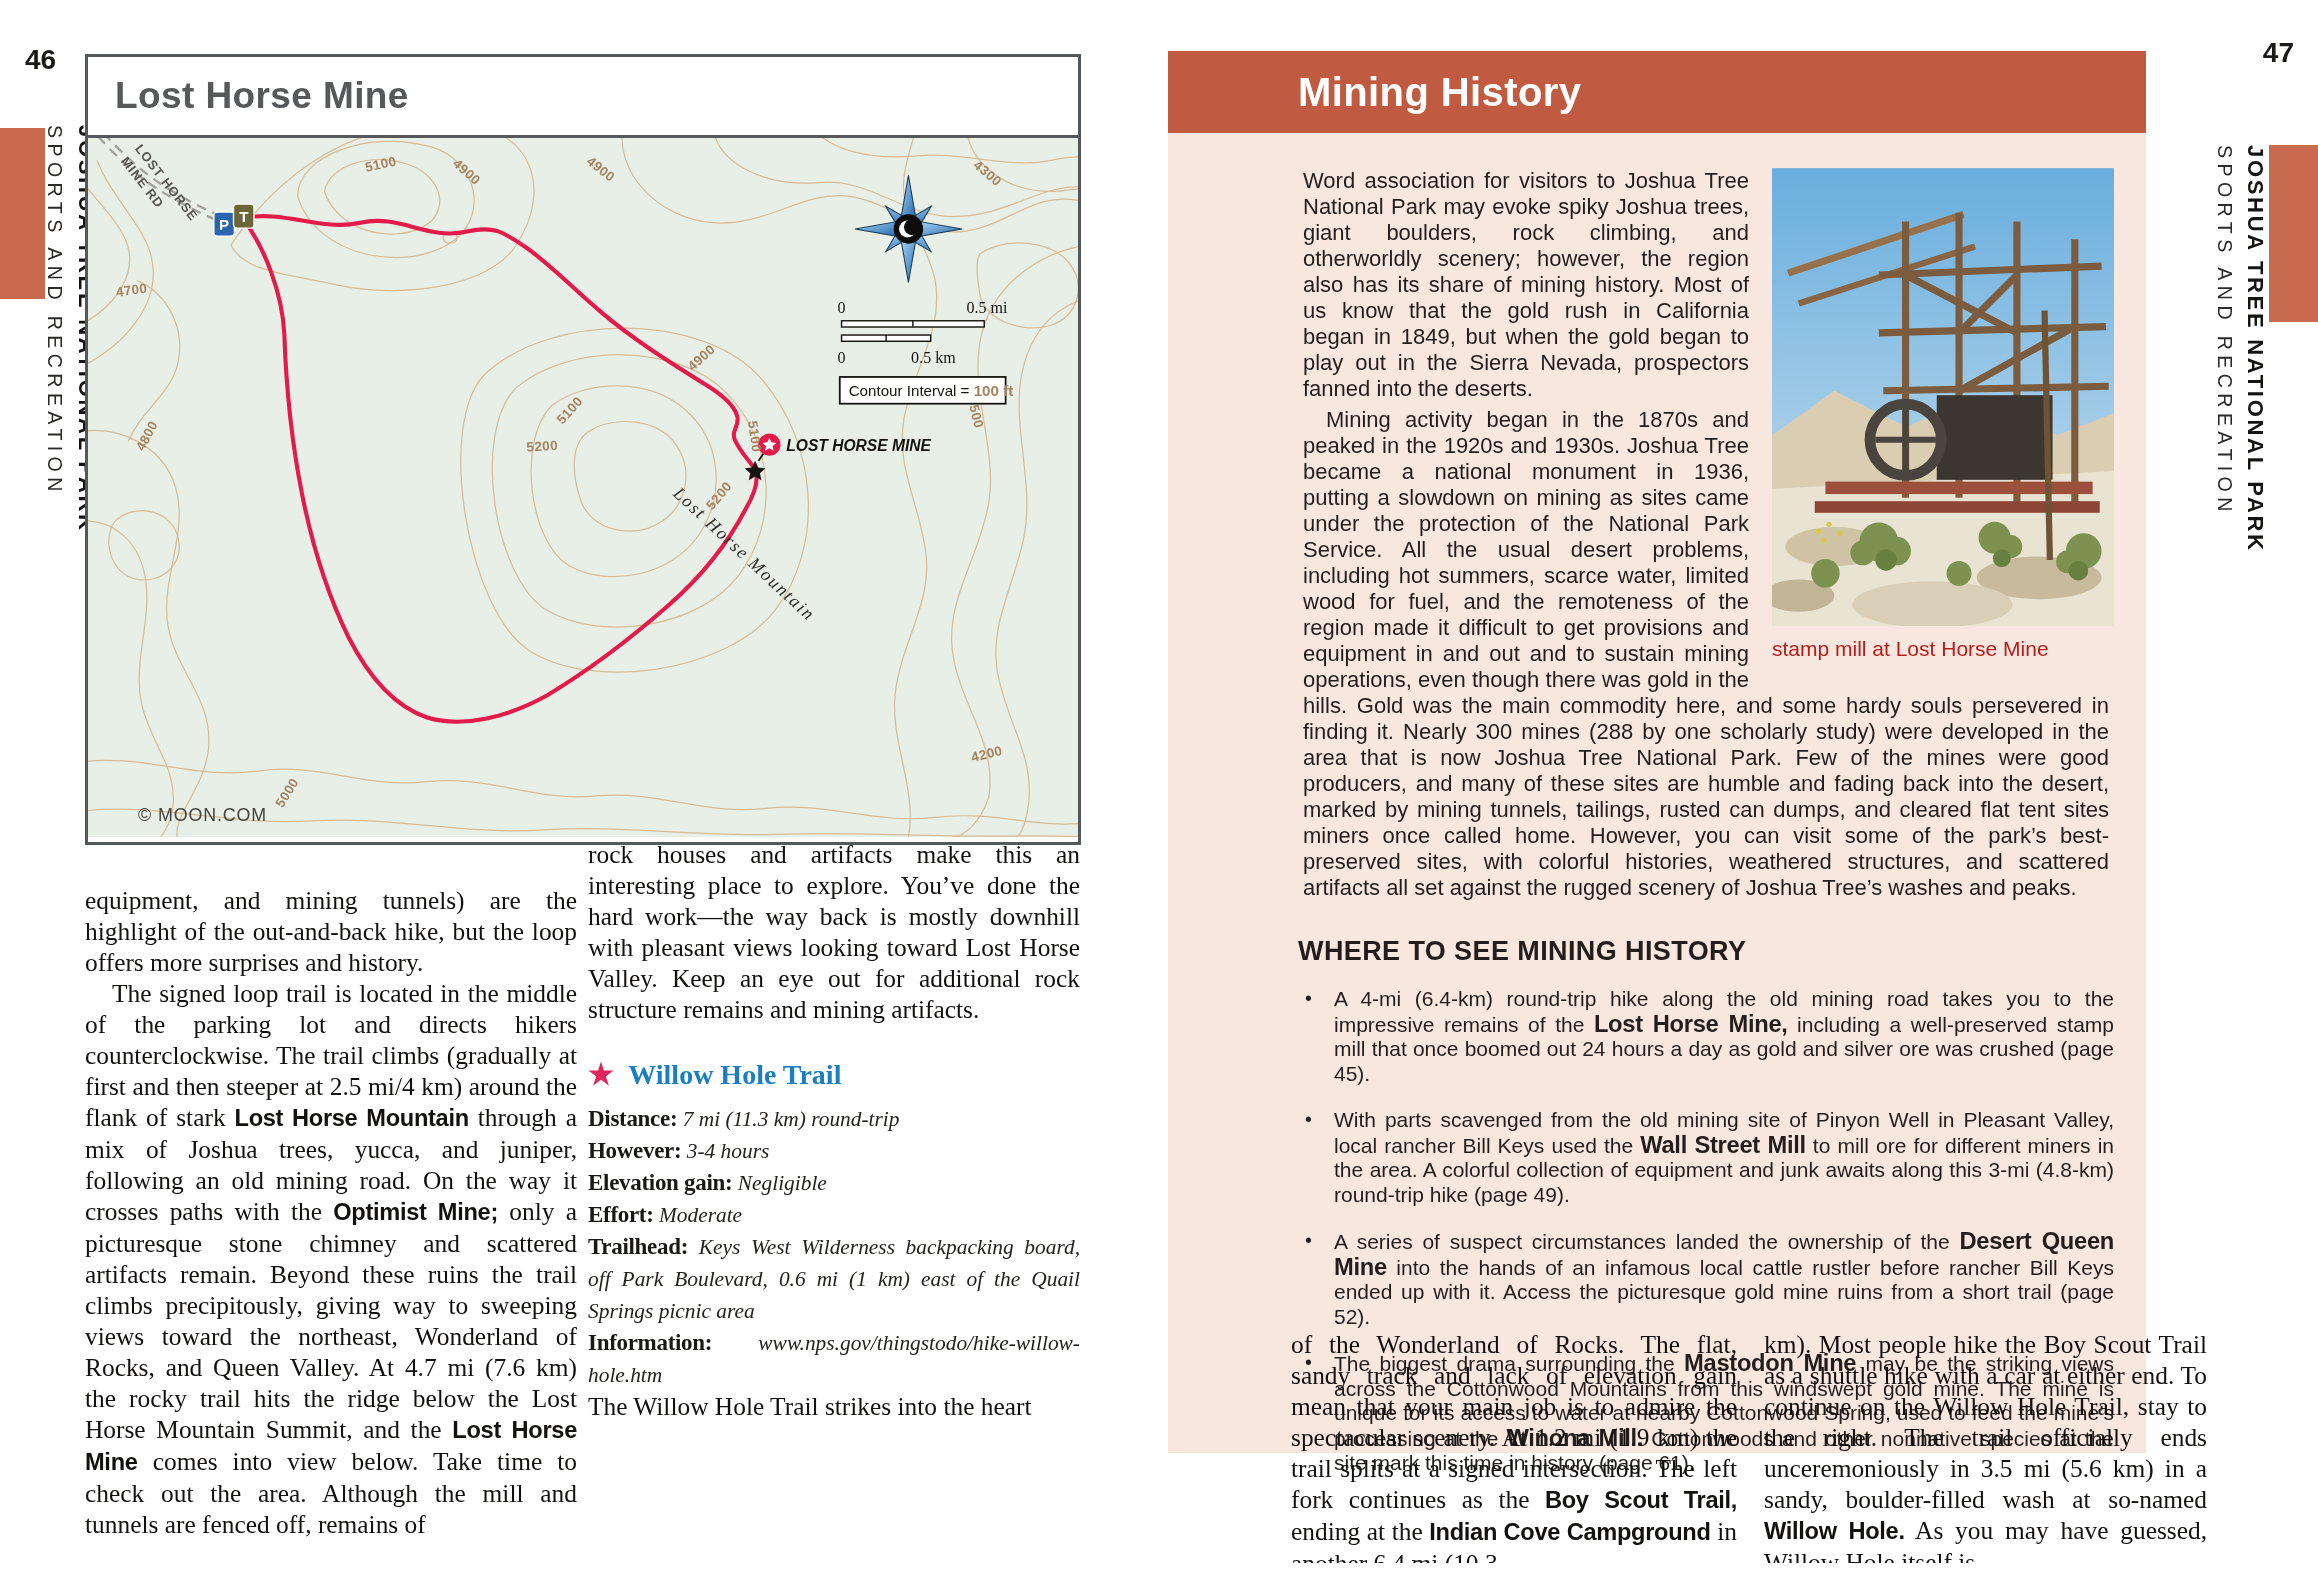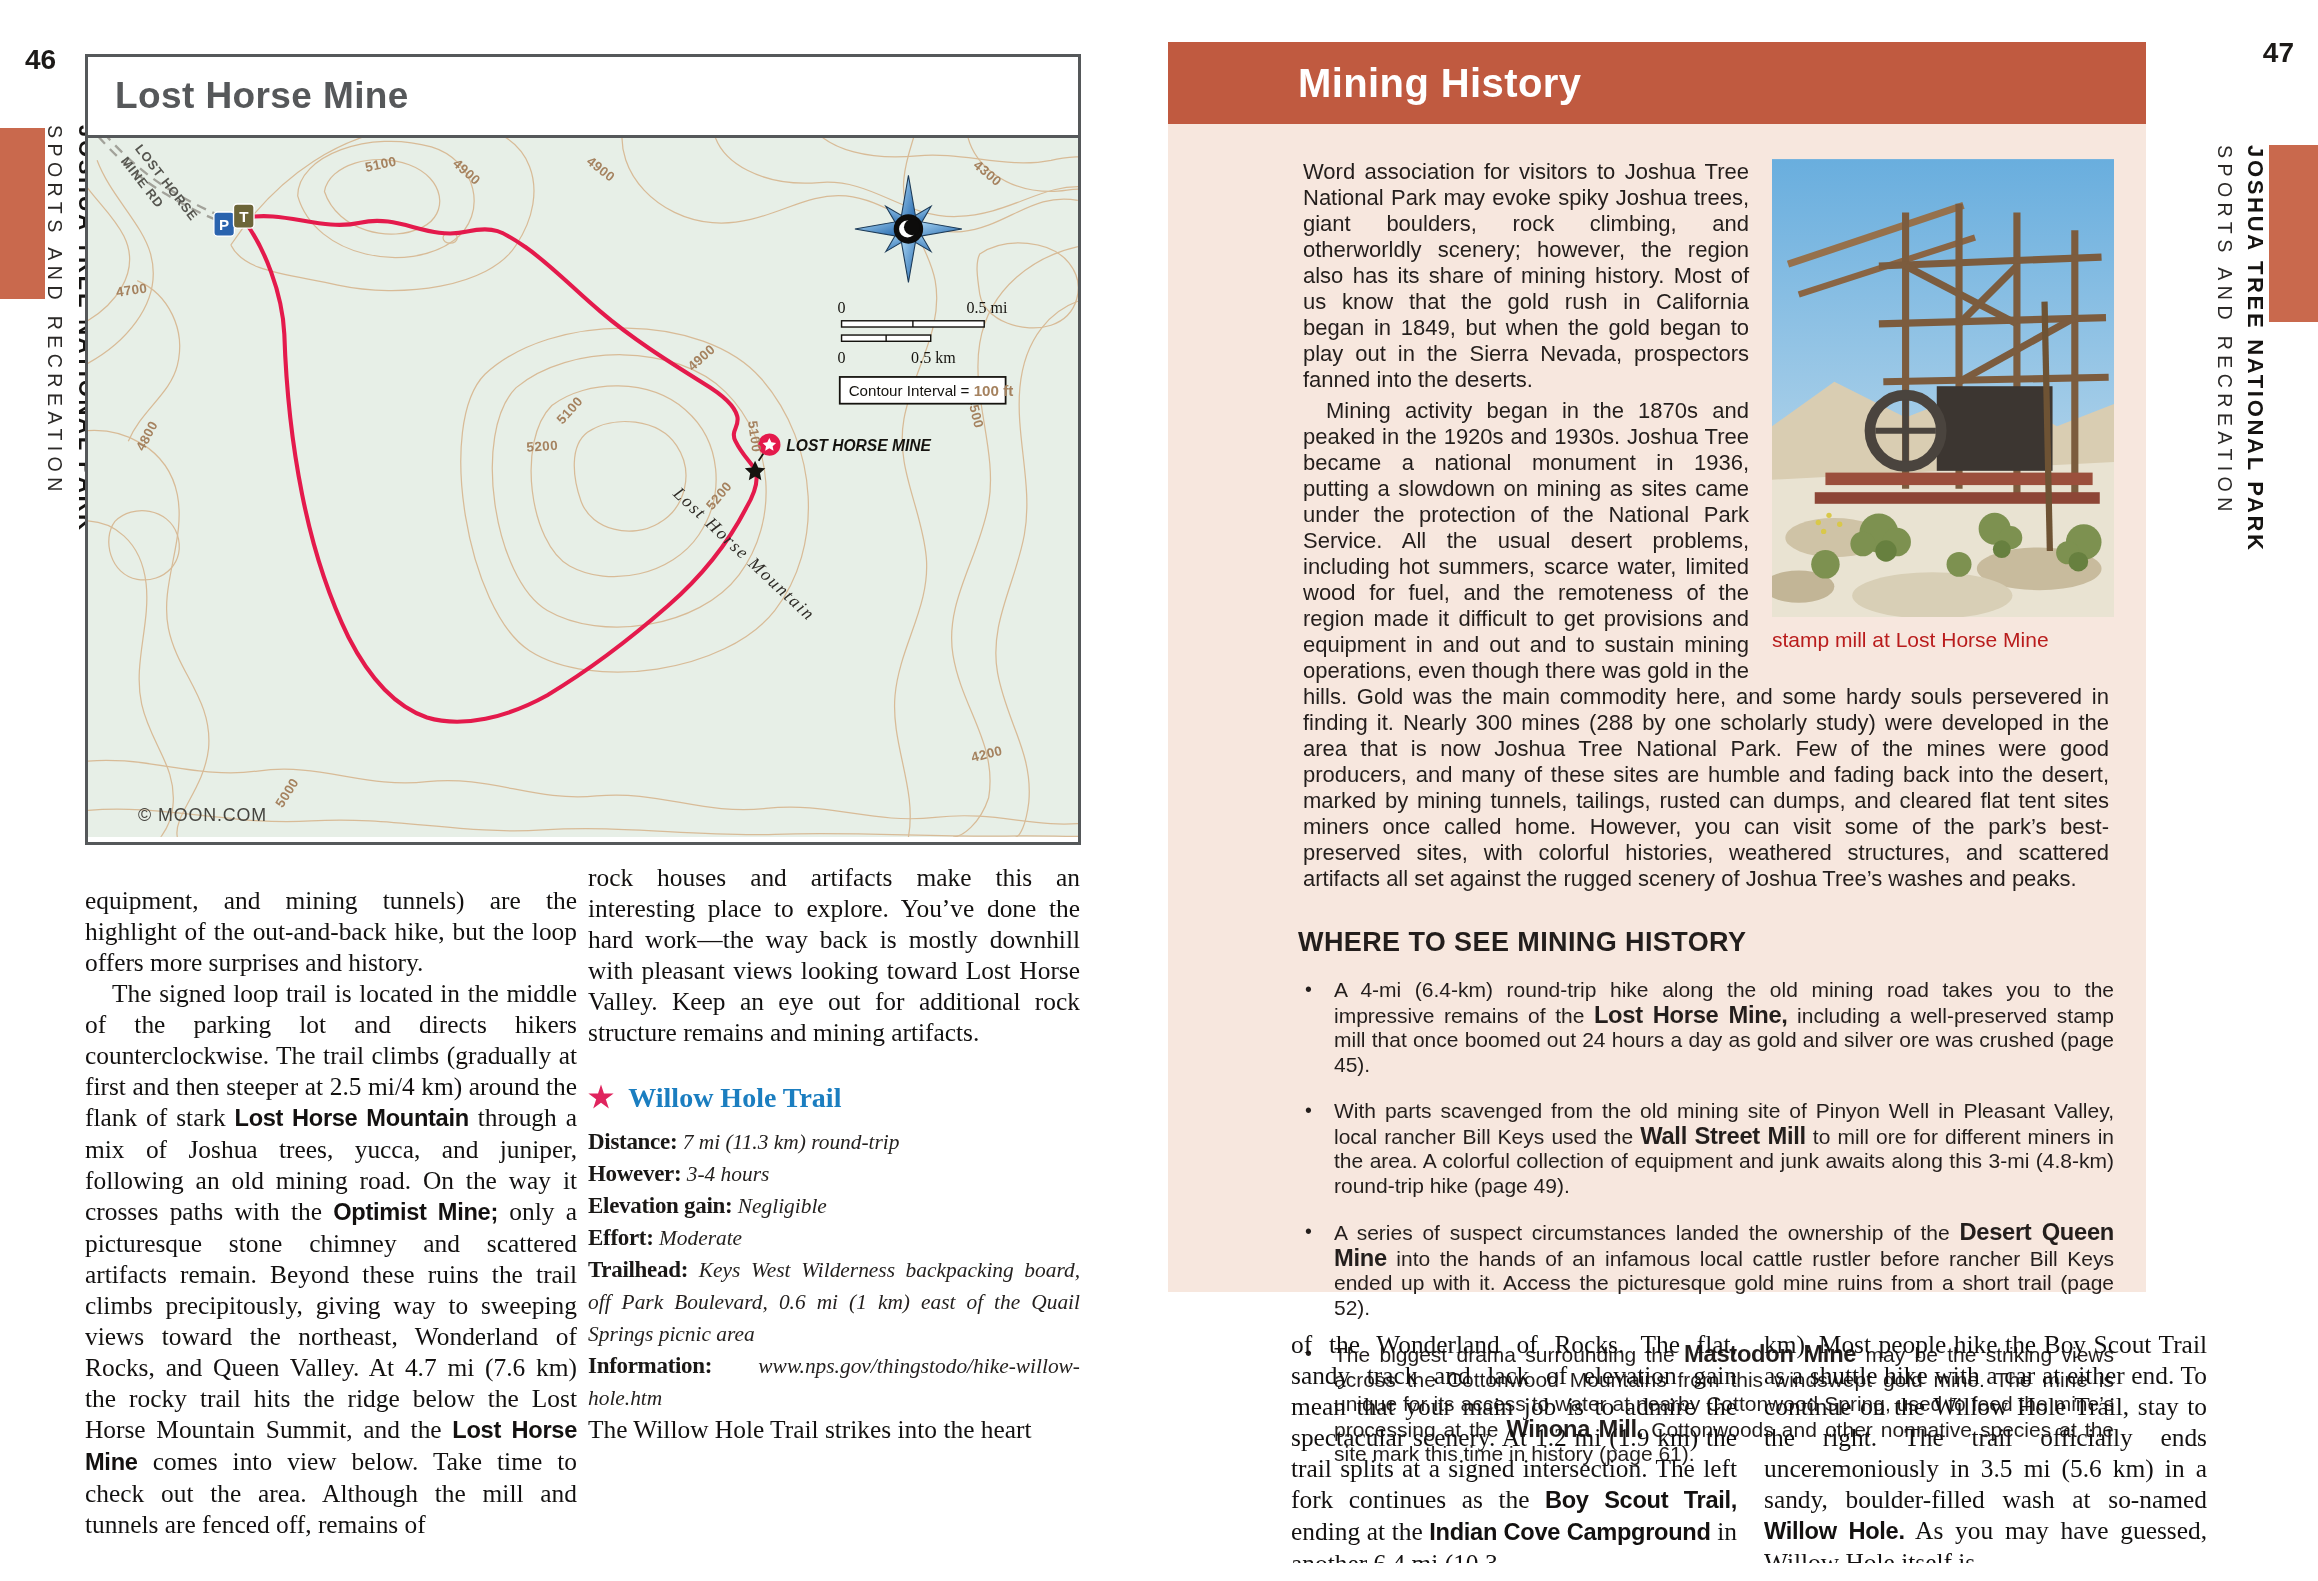--- a/index.html
+++ b/index.html
@@ -30,21 +30,21 @@
 
   
   .trail-head{margin:34px 0 12.5px 0;font-size:28px;font-weight:700;color:#1b7ec0;}
   .trail-head .star{color:#e0245e;font-size:29px;margin-right:14.3px;}
   .stats{font-size:21.4px;line-height:32px;color:#1a1816;}
   .stats .lab{font-weight:700;font-size:23px;letter-spacing:-0.3px;}
   .stats .val{font-style:italic;color:#24211f;}
   .closing{margin-top:1.8px;}
 
   
-  .mh-box{left:1168px;top:42px;width:978px;height:1250px;background:#f7e7de;}
+  .mh-box{left:1168px;top:51px;width:978px;height:1402px;background:#f7e7de;}
   .mh-head{height:82px;line-height:82px;background:#c05a40;color:#fff;font-size:40px;
            font-weight:700;padding-left:130px;letter-spacing:0.4px;}
   .mh-body{padding:30px 32px 0 130px;font-size:22px;line-height:26px;color:#231e1c;
            text-align:justify;}
   .mh-body p{margin:5px;}
   .mh-body p.ind{text-indent:23px;}
   .mh-fig{float:right;width:342px;margin:3.6px 0 9px 23px;}
   .mh-fig svg{display:block;width:342px;height:458px;}
   .mh-caption{font-size:21px;line-height:27px;margin-top:9px;color:#b91c1c;text-align:left;}
   .mh-subhead{clear:none;font-size:27px;font-weight:700;letter-spacing:0.4px;color:#231e1c;
@@ -205,21 +205,21 @@
 
       <text class="copyright" x="56" y="766">© MOON.COM</text>
     </svg>
   </div>
 
   <div class="abs serifcol" style="left:85px;top:885px;width:492px;height:678px;overflow:hidden;">
     <p>equipment, and mining tunnels) are the highlight of the out-and-back hike, but the loop offers more surprises and history.</p>
     <p class="ind rt-seg"><span>The signed loop trail is located in the middle of the parking lot and directs hikers counterclockwise. The trail climbs (gradually at first and then steeper at 2.5 mi/4 km) around the flank of stark </span><span class="rb">Lost Horse Mountain</span><span> through a mix of Joshua trees, yucca, and juniper, following an old mining road. On the way it crosses paths with the </span><span class="rb">Optimist Mine;</span><span> only a picturesque stone chimney and scattered artifacts remain. Beyond these ruins the trail climbs precipitously, giving way to sweeping views toward the northeast, Wonderland of Rocks, and Queen Valley. At 4.7 mi (7.6 km) the rocky trail hits the ridge below the Lost Horse Mountain Summit, and the </span><span class="rb">Lost Horse Mine</span><span> comes into view below. Take time to check out the area. Although the mill and tunnels are fenced off, remains of</span></p>
   </div>
 
-  <div class="abs serifcol" style="left:588px;top:862px;width:492px;height:678px;overflow:hidden;">
+  <div class="abs serifcol" style="left:588px;top:839px;width:492px;height:678px;overflow:hidden;">
     <p>rock houses and artifacts make this an interesting place to explore. You’ve done the hard work—the way back is mostly downhill with pleasant views looking toward Lost Horse Valley. Keep an eye out for additional rock structure remains and mining artifacts.</p>
 
     <div class="trail-head">
       <span class="star">★</span><span>Willow Hole Trail</span>
     </div>
 
     <div class="stats">
       <div><span class="lab">Distance:</span> <span class="val">7 mi (11.3 km) round-trip</span></div>
       <div><span class="lab">However:</span> <span class="val">3-4 hours</span></div>
       <div><span class="lab">Elevation gain:</span> <span class="val">Negligible</span></div>

